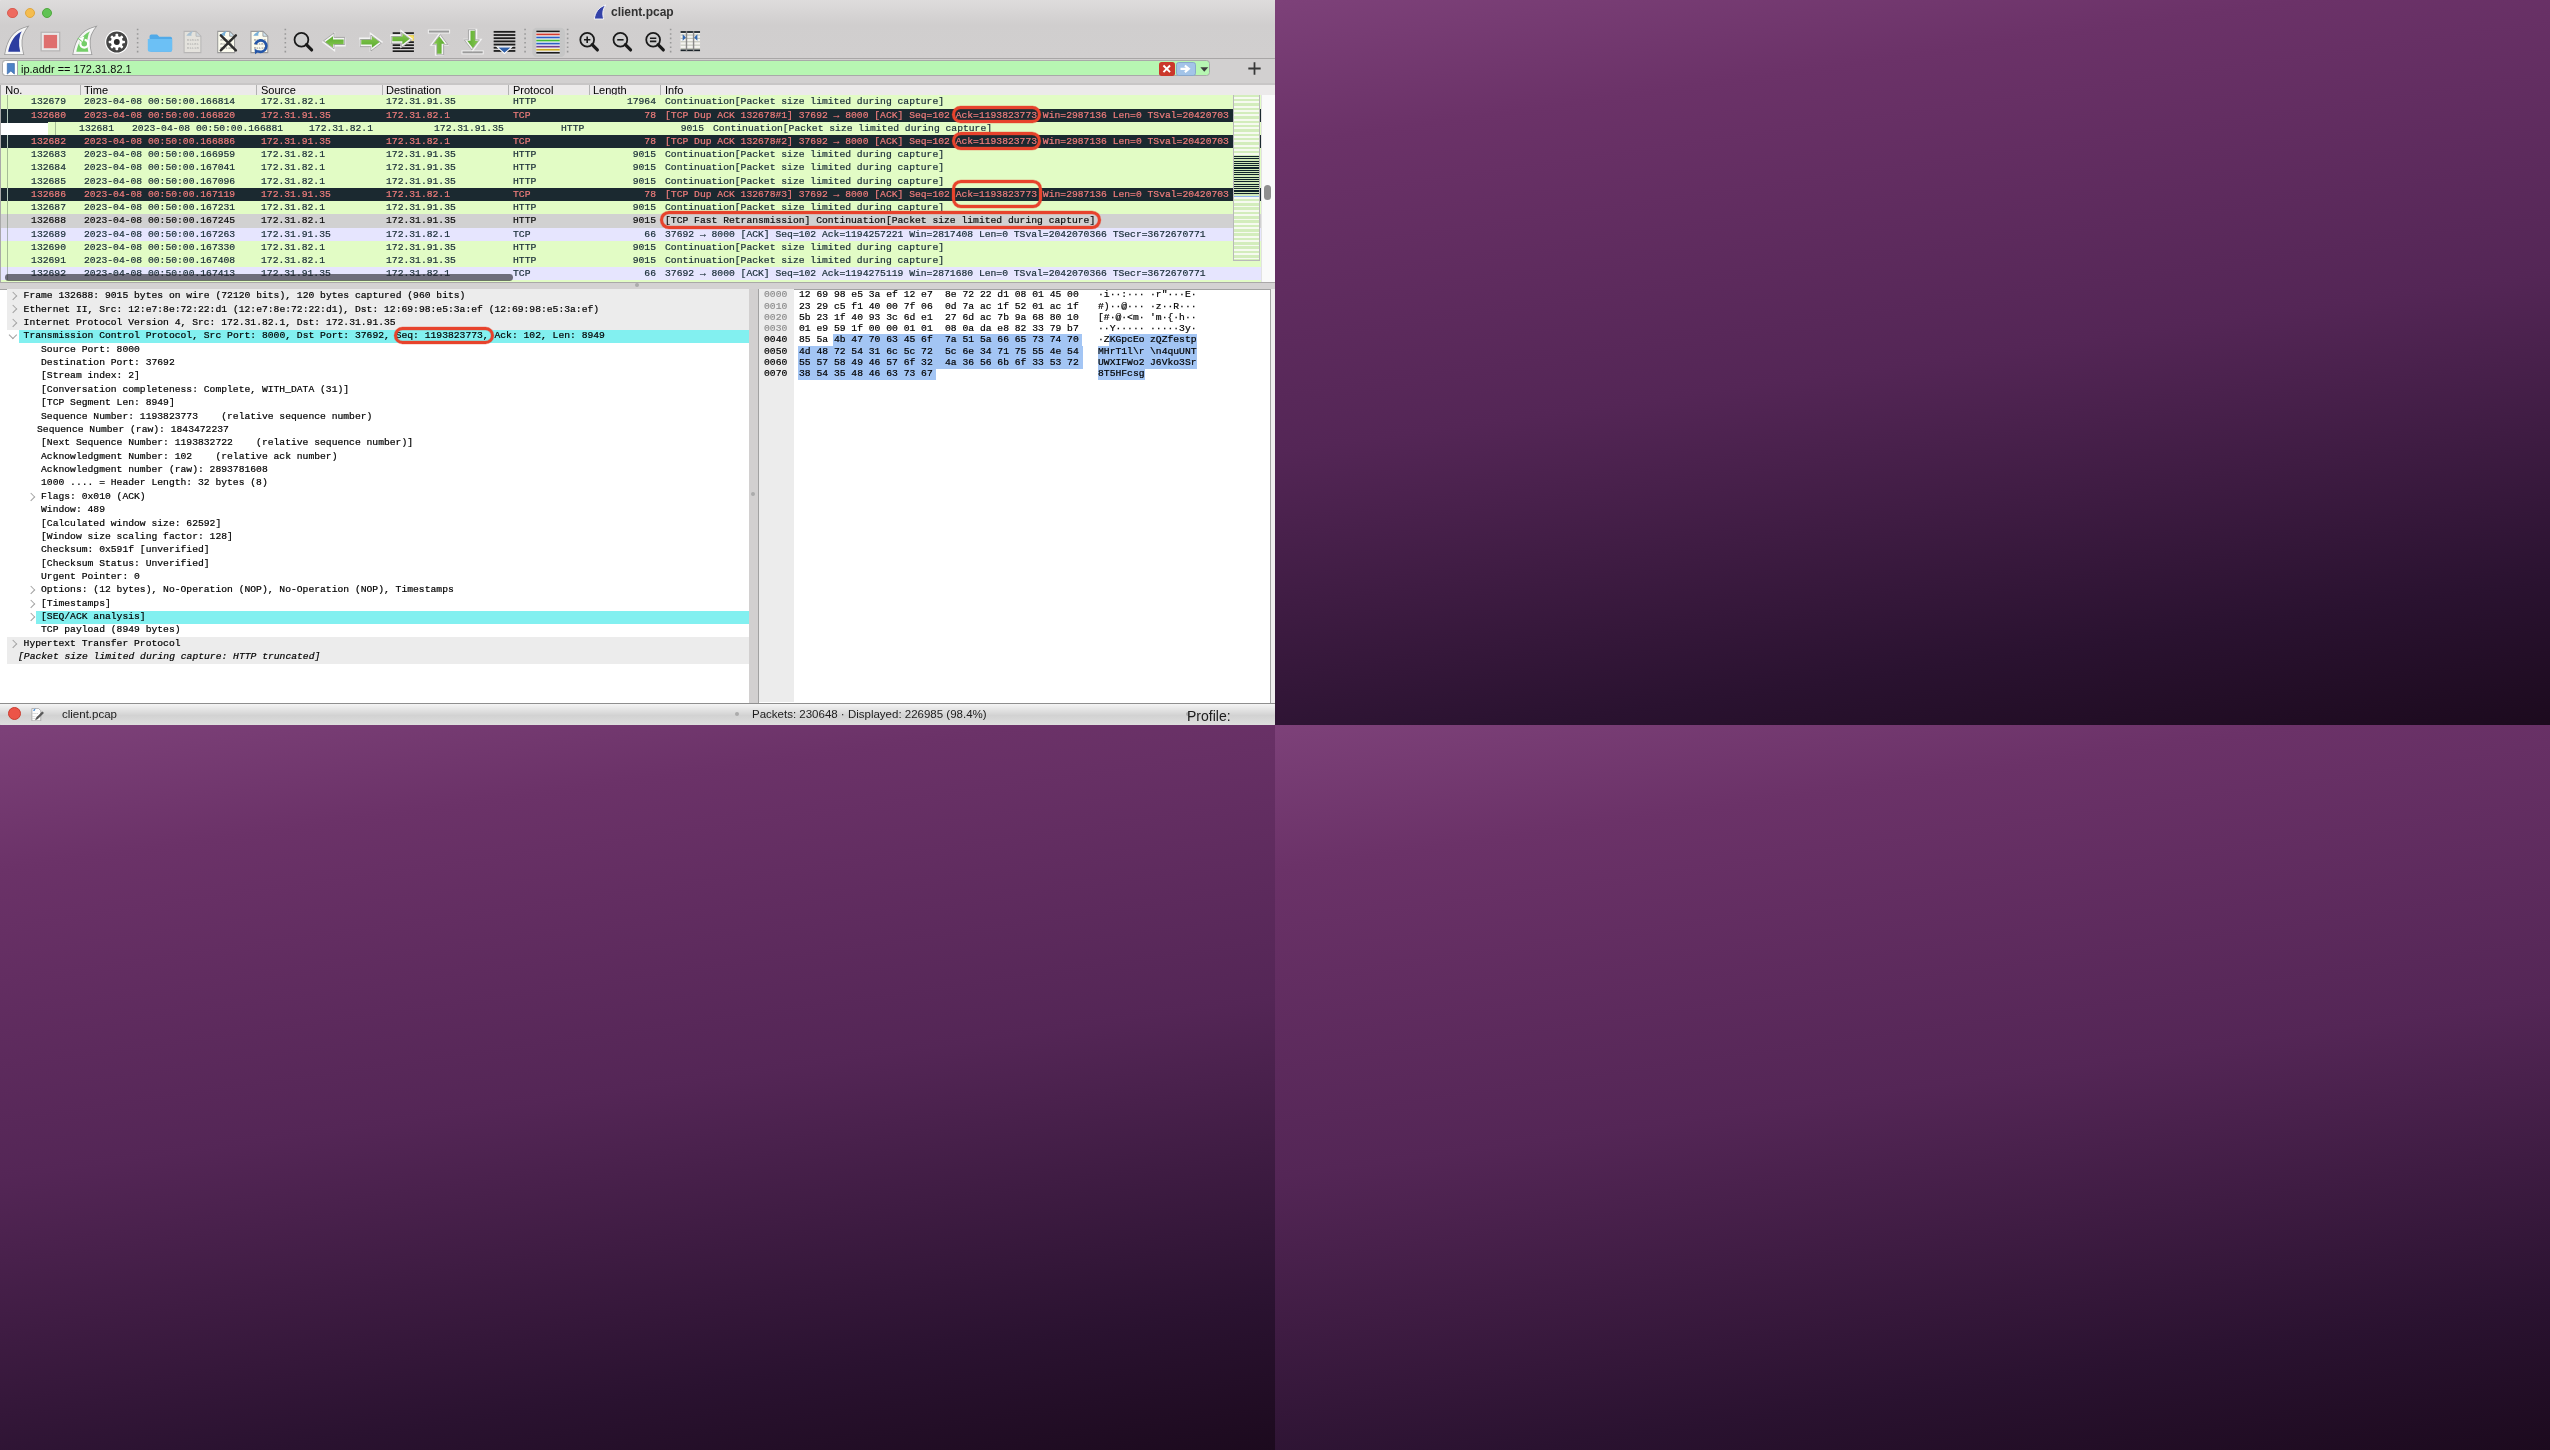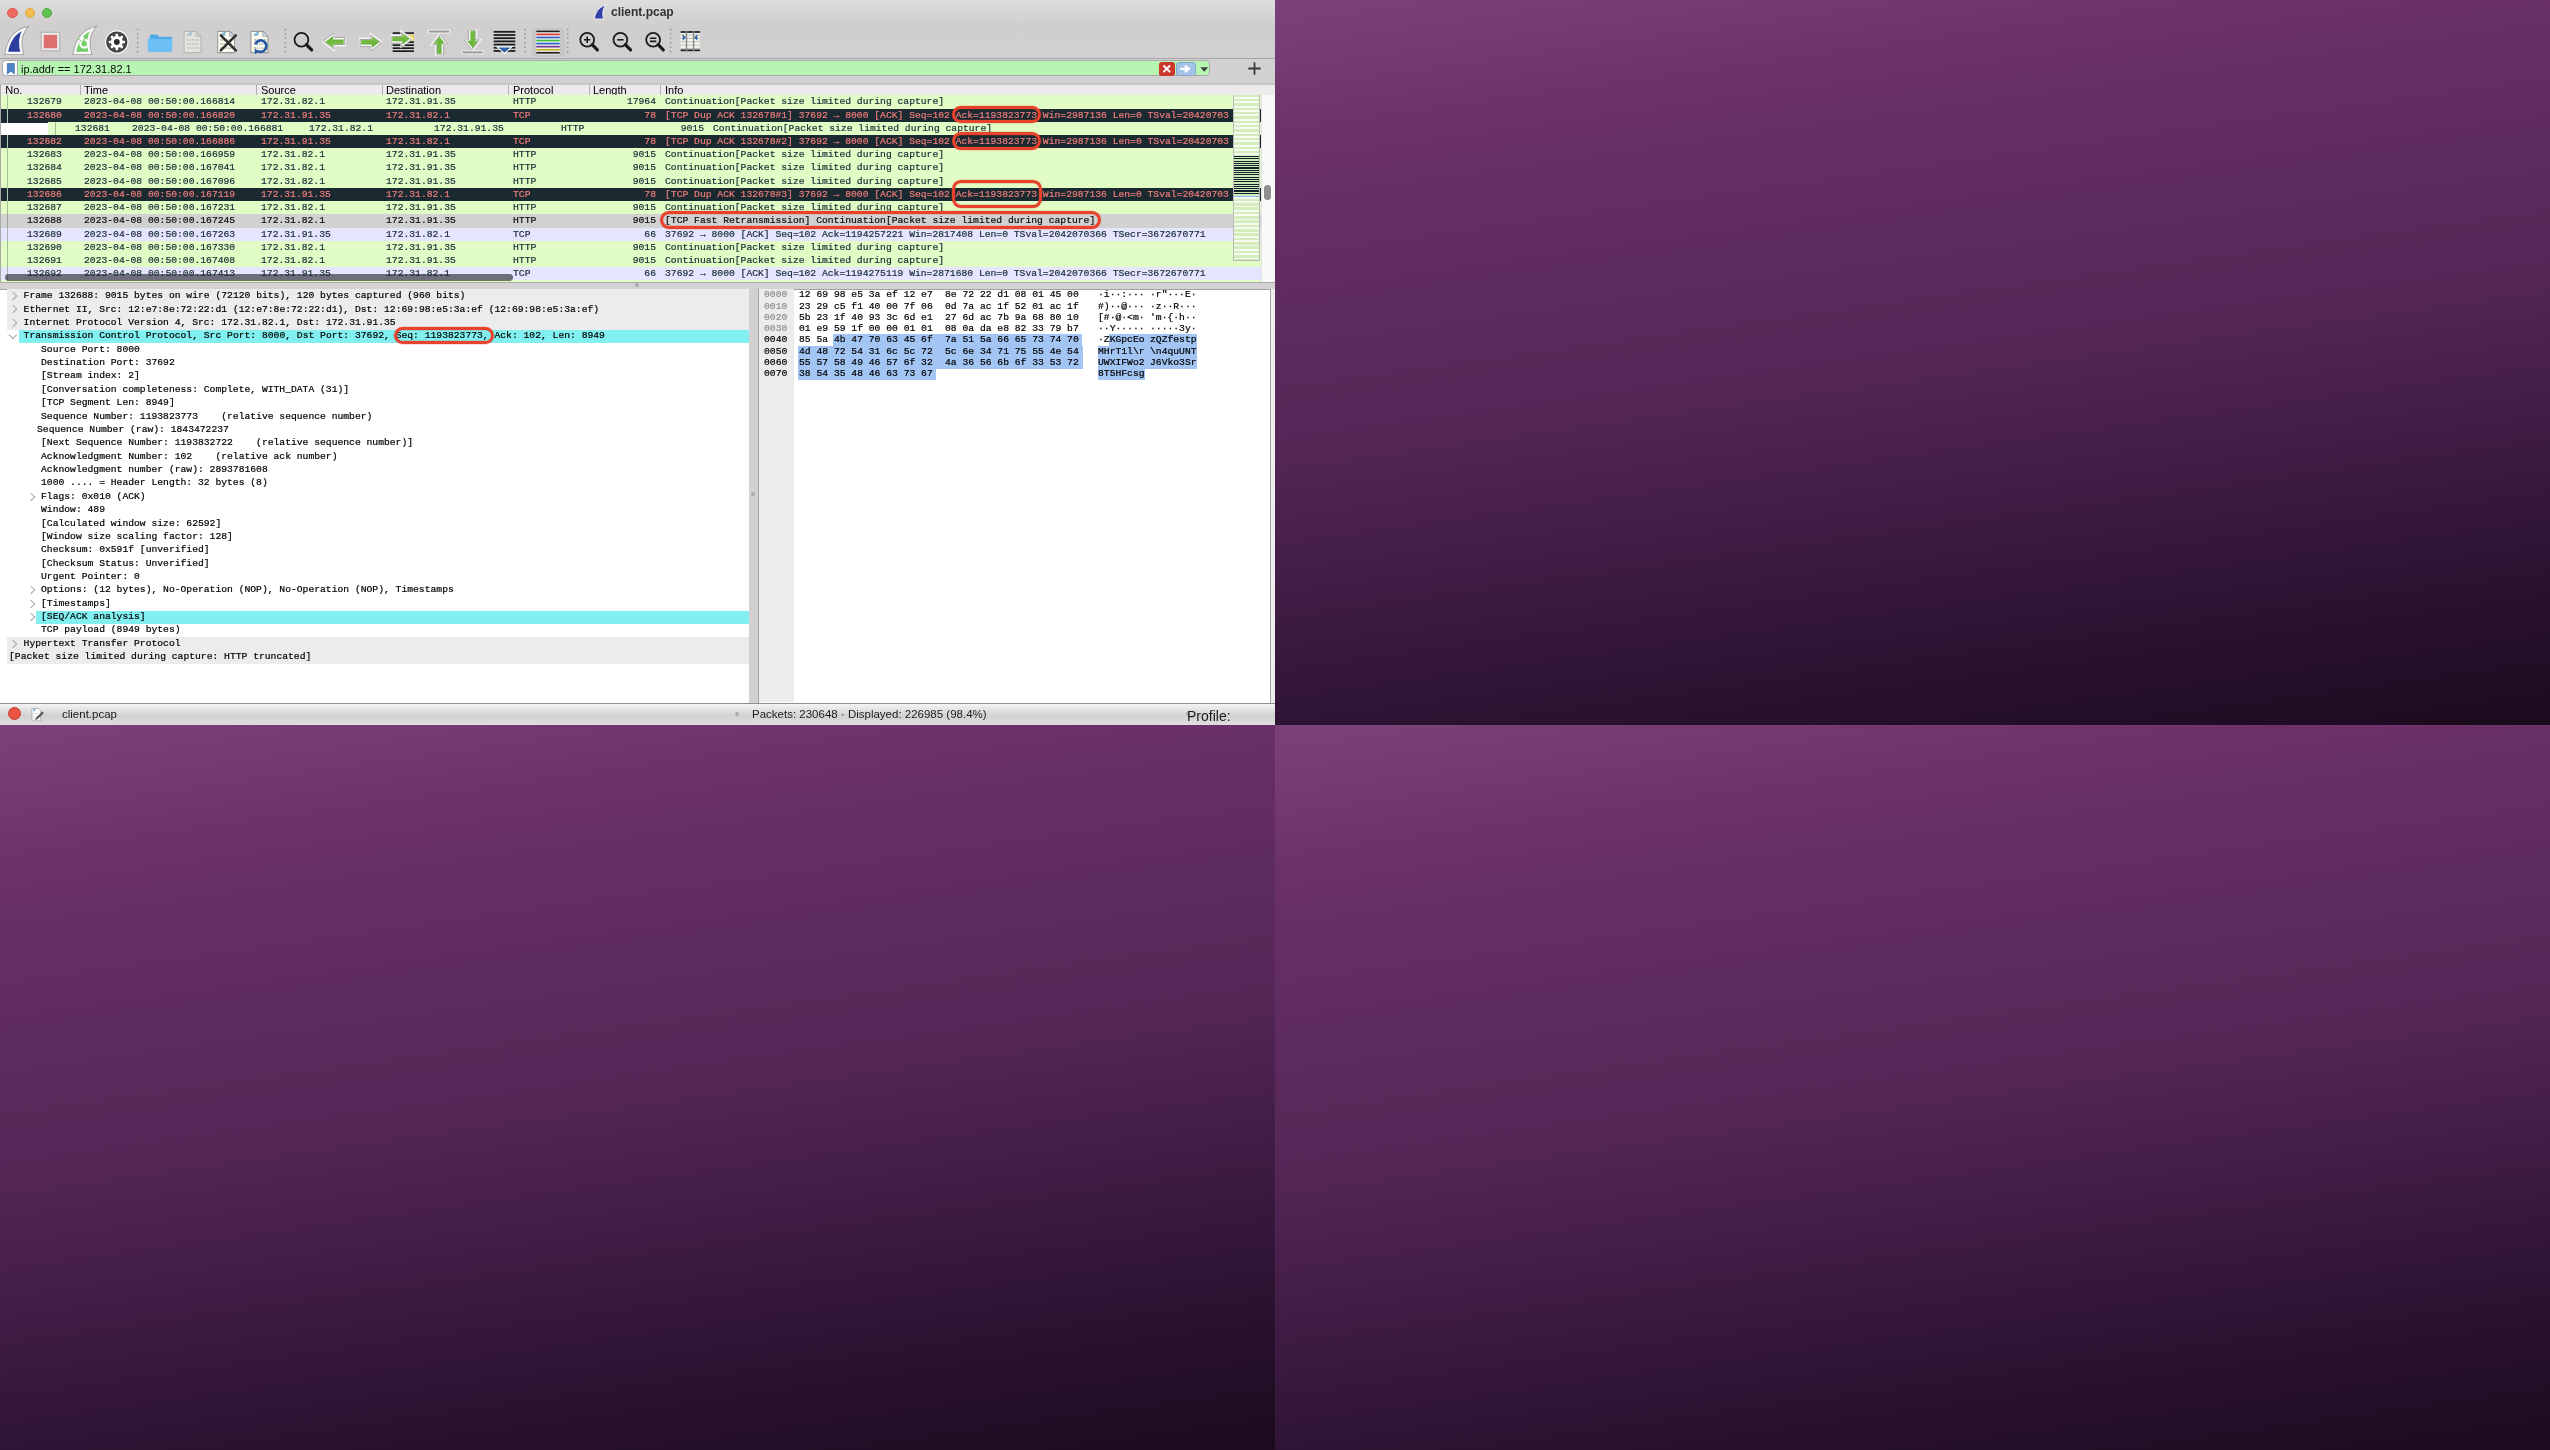--- a/index.html
+++ b/index.html
@@ -7,21 +7,21 @@
 .abs{position:absolute;}
 .mono{font-family:"Liberation Mono",monospace;font-size:9.7px;white-space:pre;}
 .pl-row{position:absolute;left:0;width:1261px;height:13.7px;line-height:13.2px;}
 .pl-row span{position:absolute;top:0;height:13.2px;line-height:13.3px;font-family:"Liberation Mono",monospace;font-size:9.7px;white-space:pre;-webkit-text-stroke:0.2px currentColor;}
 .http{background:#e2fcc5;color:#182c36;}
 .bad{background:#1b2930;color:#ef7d7c;}
 .tcp{background:#e6e5fe;color:#182c36;}
 .sel{background:#d1d1d1;color:#0c0c0c;}
 .gut{position:absolute;left:7.3px;top:0;width:0.9px;height:100%;background:rgba(90,110,90,.45);}
 .bad .gut{background:rgba(235,255,235,.75);}
-.no{left:27px;width:61px;text-align:left;}
+.no{left:5px;width:61px;text-align:right;}
 .tm{left:84px;}.src{left:261px;}.dst{left:386px;}.pro{left:513px;}
 .len{left:580px;width:76px;text-align:right;}.info{left:665px;}
 .dt-row{position:absolute;left:0;width:748px;height:13.4px;line-height:13.5px;font-family:"Liberation Mono",monospace;font-size:9.7px;white-space:pre;color:#000;-webkit-text-stroke:0.2px #000;}
 .hx-row{position:absolute;left:0;width:514px;height:11.3px;line-height:11.4px;}
 .hx-row span{position:absolute;top:0;font-family:"Liberation Mono",monospace;font-size:9.7px;white-space:pre;color:#000;-webkit-text-stroke:0.2px currentColor;}
 .chev{position:absolute;width:5.8px;height:5.8px;border-right:1.5px solid #a3a3a3;border-bottom:1.5px solid #a3a3a3;}
 .chev.r{transform:rotate(-45deg);}
 .chev.d{transform:rotate(45deg);}
 .redbox{position:absolute;border:3.1px solid #e7432c;border-radius:8.9px;box-shadow:0 0 0 0.4px rgba(231,67,44,.35), inset 0 0 0 0.4px rgba(231,67,44,.35);}
 .dot{position:absolute;width:4.4px;height:4.4px;border-radius:50%;background:#ababab;}
@@ -404,21 +404,21 @@
 <div class="chev r" style="left:28px;top:601px;"></div>
 <div class="dt-row" style="left:41px;top:597px;">[Timestamps]</div>
 <div class="abs" style="left:36px;top:611px;width:713px;height:12.8px;background:#82f0f0;"></div>
 <div class="chev r" style="left:28px;top:614px;"></div>
 <div class="dt-row" style="left:41px;top:610px;">[SEQ/ACK analysis]</div>
 <div class="dt-row" style="left:41px;top:623px;">TCP payload (8949 bytes)</div>
 <div class="abs" style="left:7px;top:637px;width:742px;height:14px;background:#ececec;"></div>
 <div class="chev r" style="left:10px;top:641px;"></div>
 <div class="dt-row" style="left:23.6px;top:637px;">Hypertext Transfer Protocol</div>
 <div class="abs" style="left:7px;top:650px;width:742px;height:14px;background:#ececec;"></div>
-<div class="dt-row" style="left:9px;top:650px;">[Packet size limited during capture: HTTP truncated]</div>
+<div class="dt-row" style="left:18px;top:650px;font-style:italic;">[Packet size limited during capture: HTTP truncated]</div>
 <div class="redbox" style="left:394px;top:327px;width:100px;height:17.3px;"></div>
 <div class="abs" style="left:749px;top:289px;width:8.5px;height:414px;background:#d2d0d0;"></div>
 <div class="dot" style="left:751px;top:492px;"></div>
 <div class="abs" style="left:758px;top:289px;width:513px;height:414px;background:#fff;border:0.9px solid #a2a2a2;border-bottom:none;"></div>
 <div class="abs" style="left:1271px;top:289px;width:4px;height:414px;background:#efeeee;"></div>
 <div class="abs" style="left:759px;top:289px;width:35px;height:413px;background:#ececec;"></div>
 <div class="abs" style="left:833px;top:334px;width:249px;height:11.8px;background:#a3c5f4;"></div>
 <div class="abs" style="left:1109px;top:334px;width:88px;height:11.8px;background:#a3c5f4;"></div>
 <div class="abs" style="left:798px;top:346px;width:285px;height:11.8px;background:#a3c5f4;"></div>
 <div class="abs" style="left:1098px;top:346px;width:99px;height:11.8px;background:#a3c5f4;"></div>

